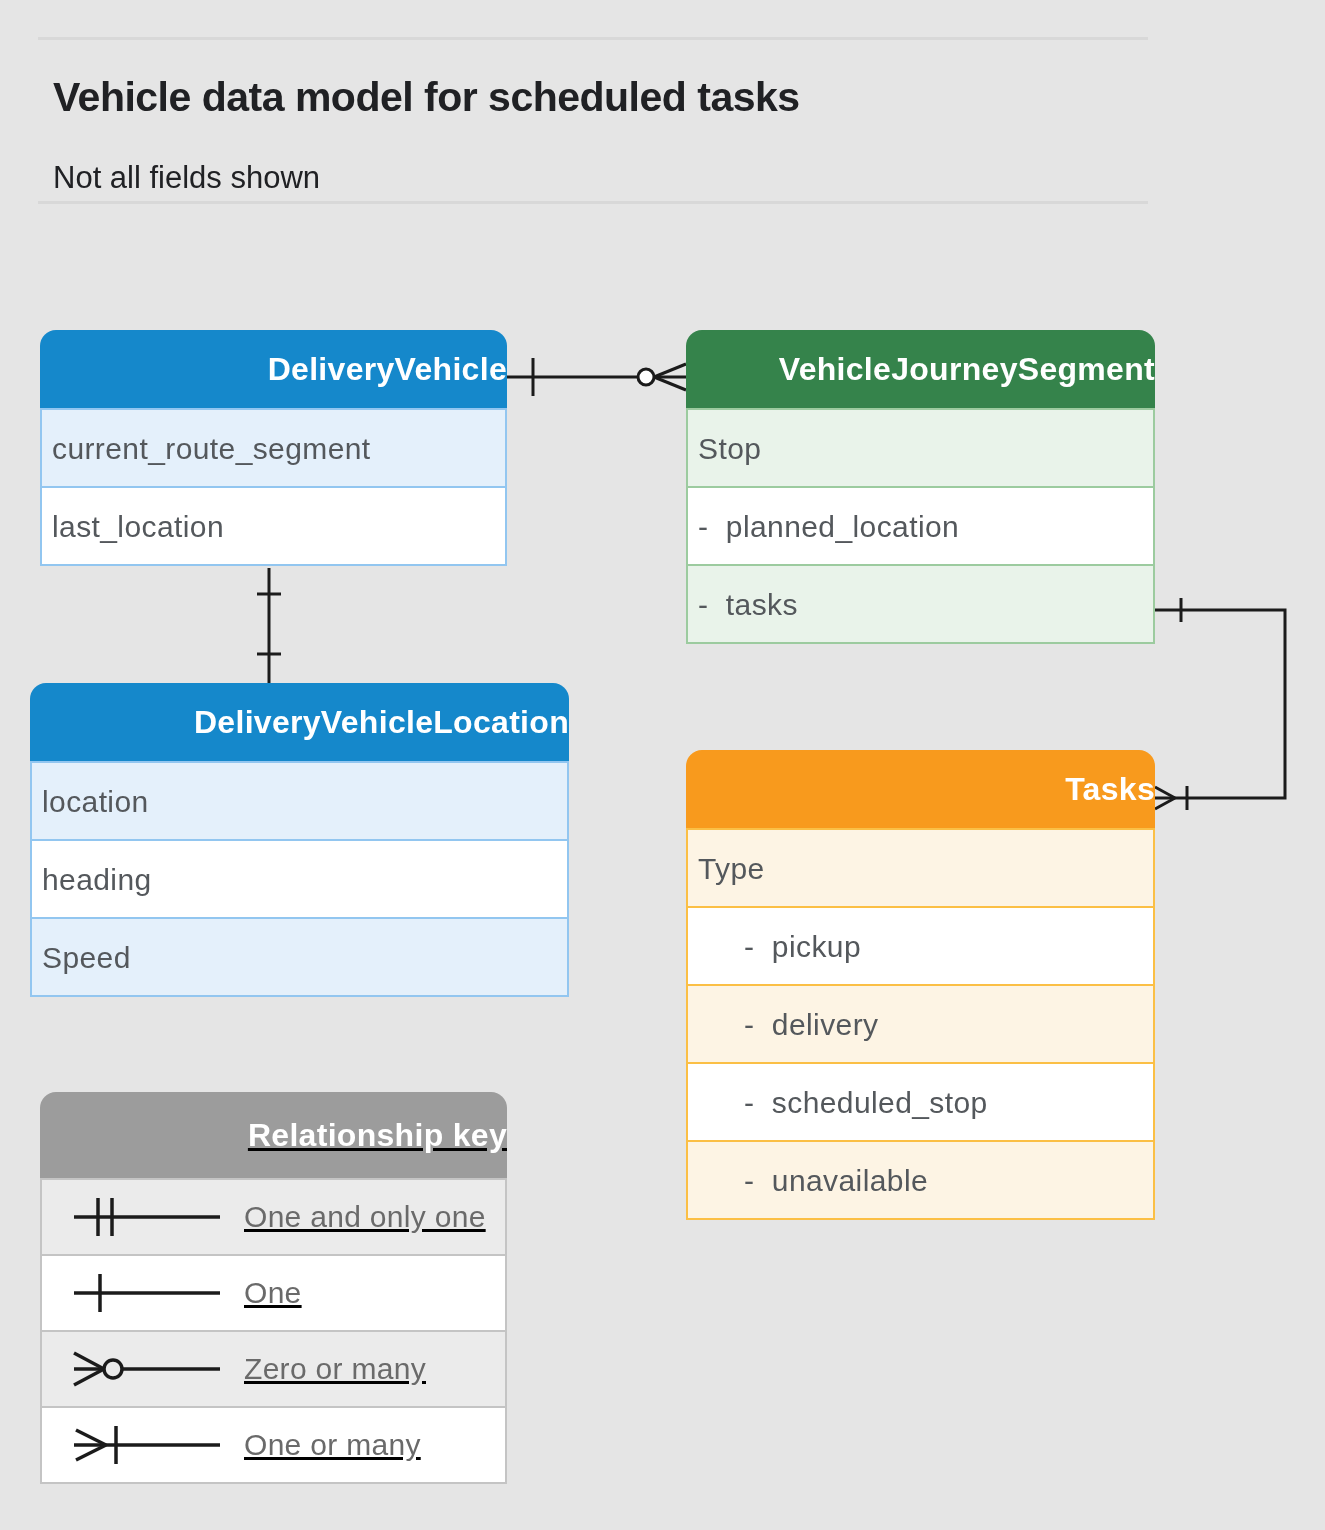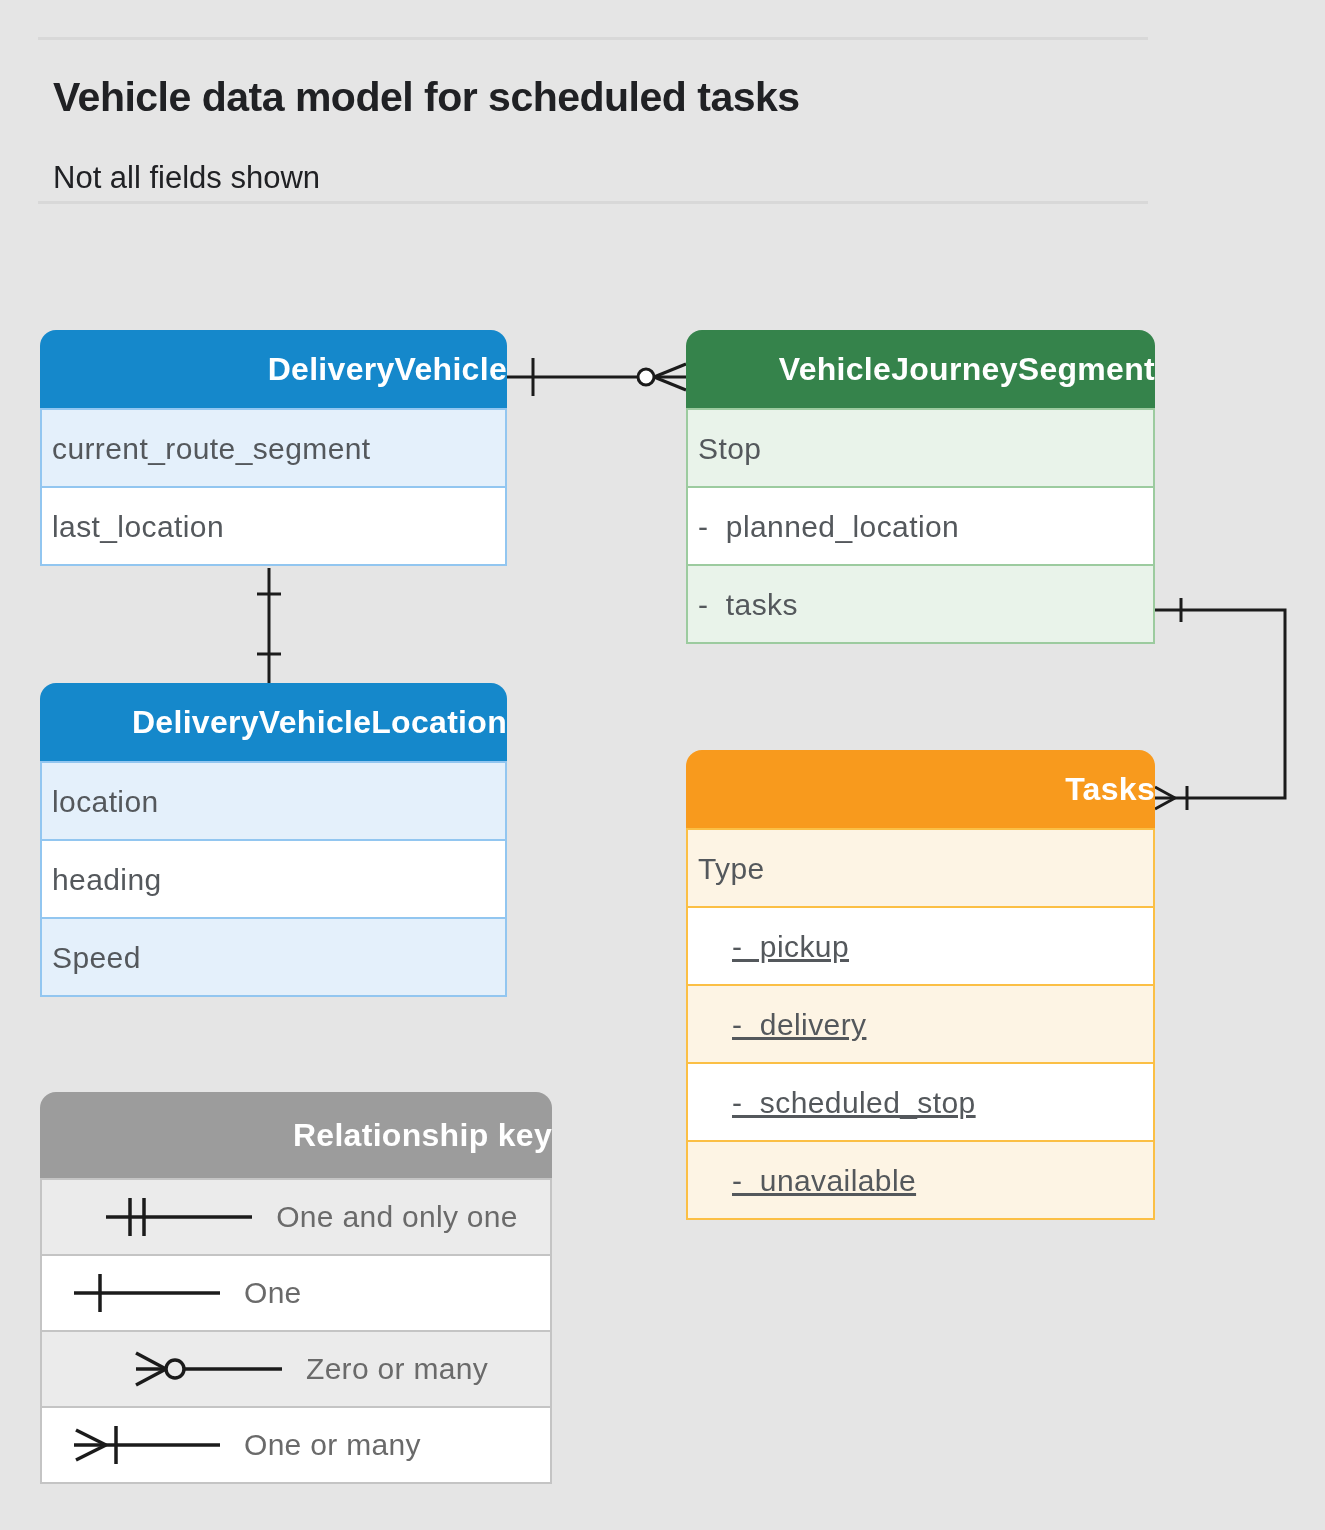--- a/index.html
+++ b/index.html
@@ -57,44 +57,44 @@
     height: 78px;
     line-height: 78px;
     border-top: 2px solid;
     font-size: 30px;
     letter-spacing: 0.4px;
     color: var(--field_text, #54585c);
     padding-left: 10px;
     white-space: pre;
     overflow: hidden;
   }
-  .row.indent { padding-left: 44px; text-decoration: underline; }
+  .row.indent { padding-left: 56px; }
 
   
   .theme-blue .entity-header { background: var(--blue, #1588cb); }
   .theme-blue .rows, .theme-blue .row { border-color: var(--blue_border, #92c6f0); }
   .theme-blue .row.tint { background: var(--blue_light, #e4f0fb); }
   .theme-green .entity-header { background: var(--green, #35834b); }
   .theme-green .rows, .theme-green .row { border-color: var(--green_border, #9ccb9f); }
   .theme-green .row.tint { background: var(--green_light, #e9f3ea); }
   .theme-orange .entity-header { background: var(--orange, #f89a1d); padding-left: 36px; }
   .theme-orange .rows, .theme-orange .row { border-color: var(--orange_border, #fbbf45); }
   .theme-orange .row.tint { background: var(--orange_light, #fdf4e4); }
   .theme-gray .entity-header { background: var(--gray, #9c9c9c); }
   .theme-gray .rows, .theme-gray .row { border-color: var(--gray_border, #c4c4c4); }
-  .theme-gray .row.tint { background: var(--gray_light, #ebebeb); justify-content: center; }
+  .theme-gray .row.tint { background: var(--gray_light, #ebebeb); }
   .row.white { background: #ffffff; }
 
   #entity-dv    { left: 40px;  top: 330px;  width: 467px; }
   #entity-vjs   { left: 686px; top: 330px;  width: 469px; }
-  #entity-dvl   { left: 40px;  top: 683px;  width: 467px; }
+  #entity-dvl   { left: 30px;  top: 683px;  width: 539px; }
   #entity-tasks { left: 686px; top: 750px;  width: 469px; }
 
   
-  #legend { left: 40px; top: 1092px; width: 512px; }
+  #legend { left: 40px; top: 1092px; width: 467px; text-decoration: underline; }
   #legend .entity-header { height: 86px; line-height: 86px; }
   .krow {
     height: 76px;
     border-top: 2px solid;
     display: flex;
     align-items: center;
   }
   .ksym { width: 160px; height: 56px; margin-left: 18px; flex: 0 0 auto; }
   .ksym line, .ksym path, .ksym circle {
     stroke: var(--line, #1b1b1b);

